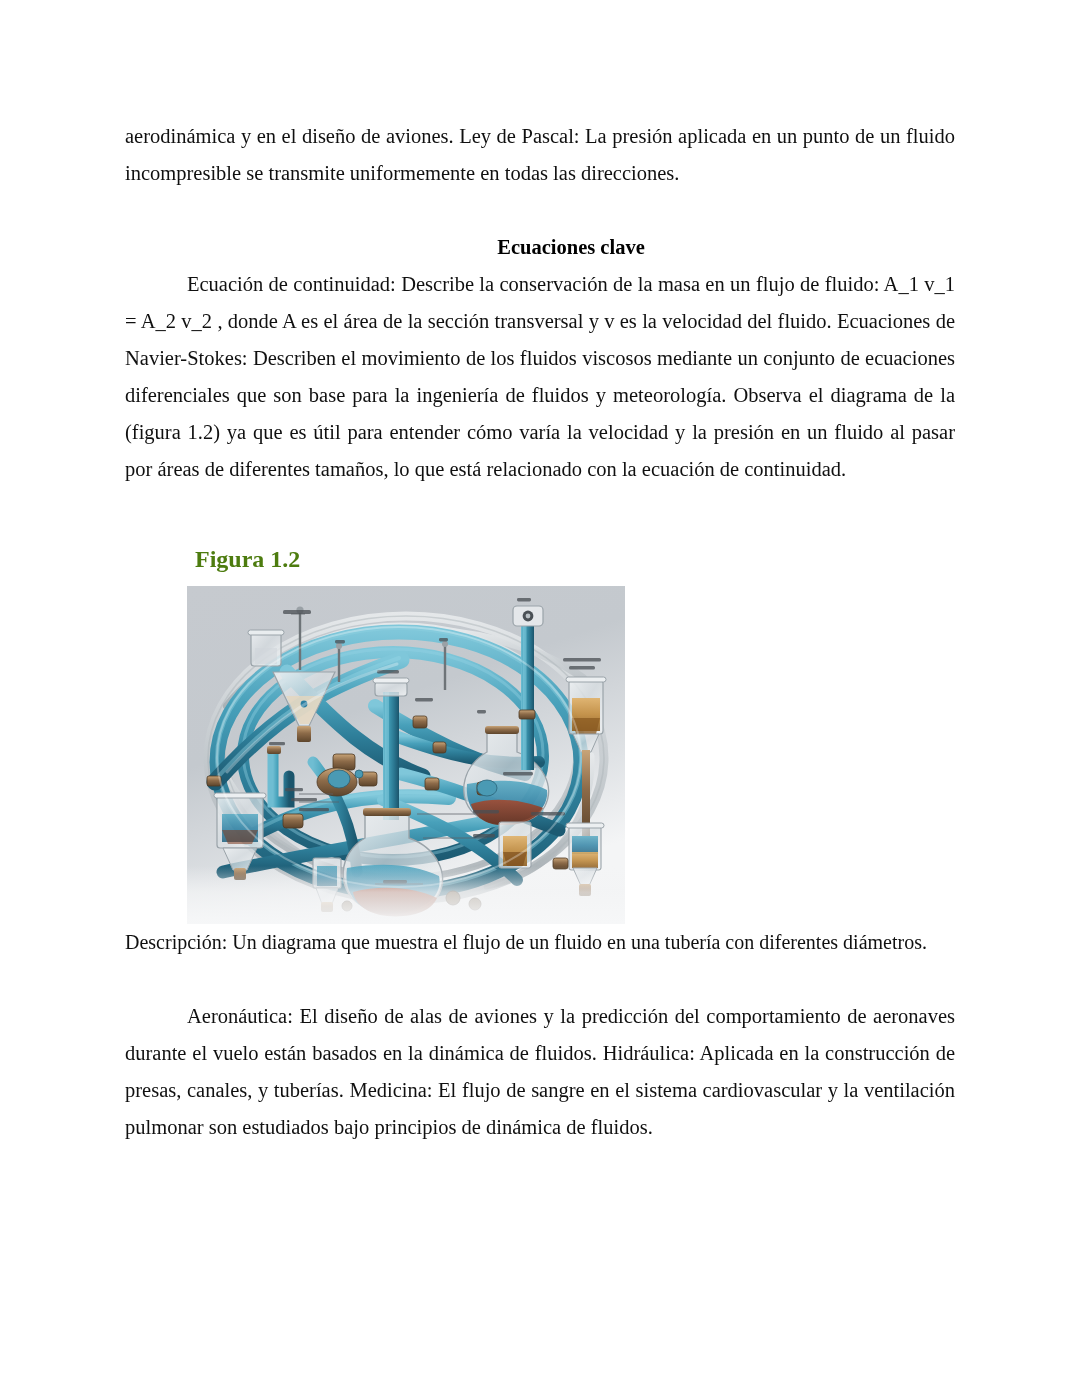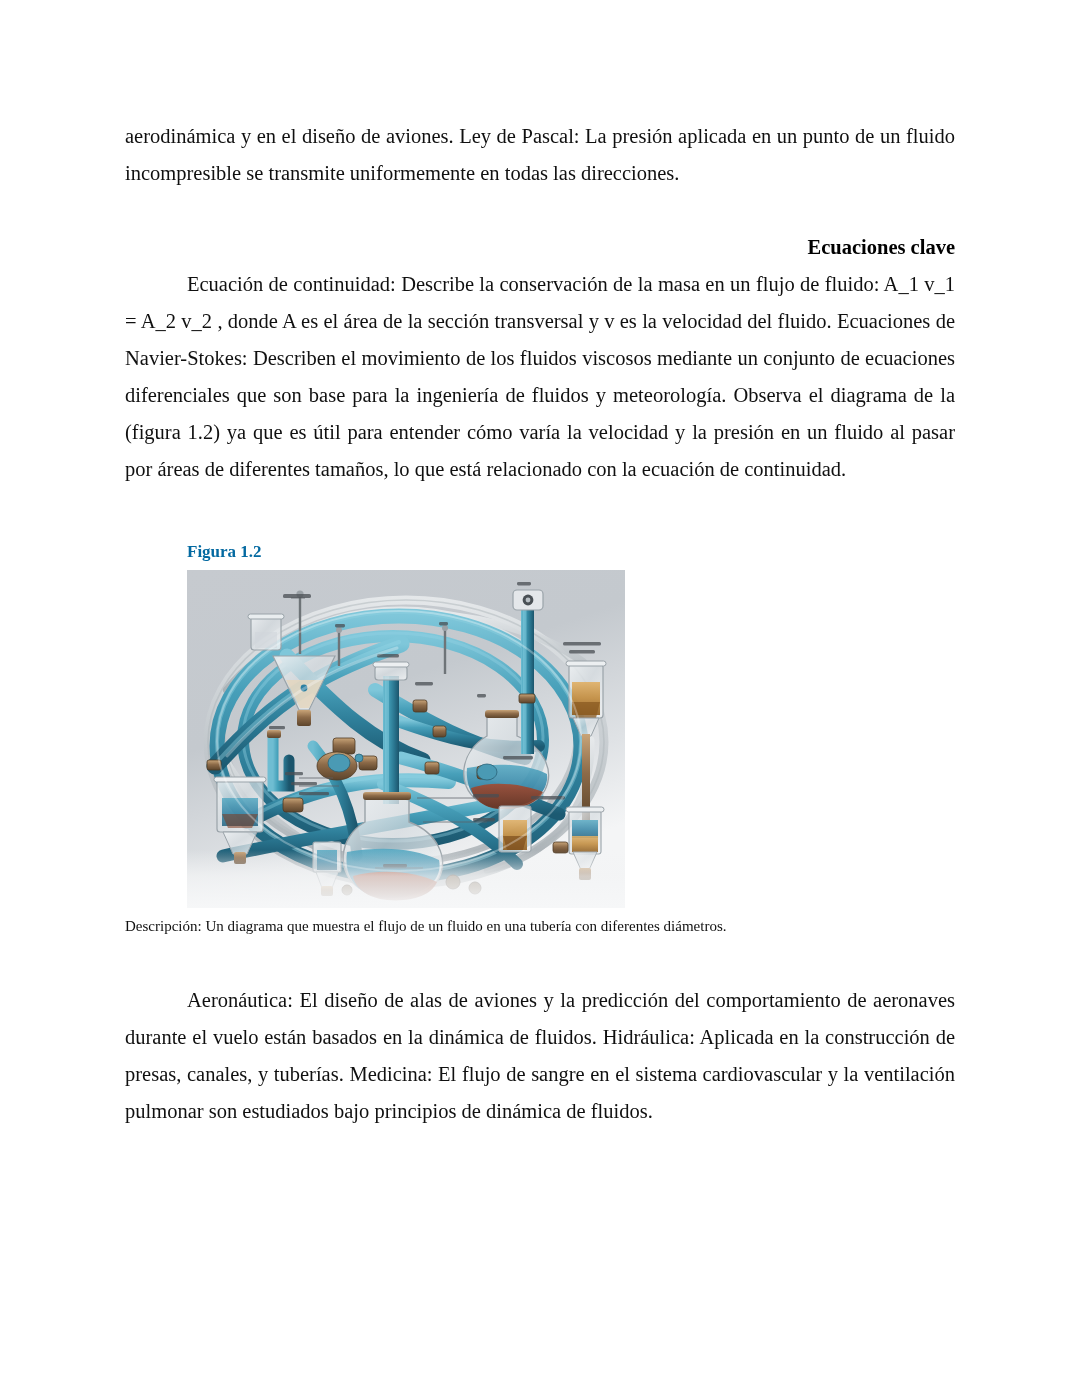--- a/index.html
+++ b/index.html
@@ -47,56 +47,56 @@
   }
 
   .indent { text-indent: 62px; }
 
   h2.heading {
     margin: 0;
     font-size: 20.5px;
     line-height: 37px;
     font-weight: bold;
     text-indent: 62px;
-    text-align: right;
+    text-align: center;
     color: #000000;
   }
   .spacer-md { height: 37px; }
   .spacer-lg { height: 45px; }
 
   .figure-block {
     margin: 0;
     padding: 0;
   }
 
   .figure-label {
-    margin: 0;
-    font-size: 17px;
+    margin: 8px;
+    font-size: 24px;
     line-height: 37px;
     font-weight: bold;
     text-indent: 62px;
-    color: #0369a1;
+    color: #4d7c0f;
   }
 
   .figure-frame {
     margin-left: 62px;
     width: 438px;
     height: 338px;
     position: relative;
     overflow: hidden;
     background: linear-gradient(150deg, #c9cdd2 0%, #c2c7cd 35%, #cfd3d7 62%, #e8eaec 88%, #f2f3f4 100%);
   }
 
   
   .illus { position: absolute; inset: 0; }
   .illus svg { display: block; width: 100%; height: 100%; }
 
   figcaption.caption {
     margin: 0;
-    font-size: 15px;
+    font-size: 20px;
     line-height: 37px;
     text-align: justify;
     color: #101010;
   }
 
   .caption-wrap { width: 830px; }
 
   
   .ground {
     position: absolute;

